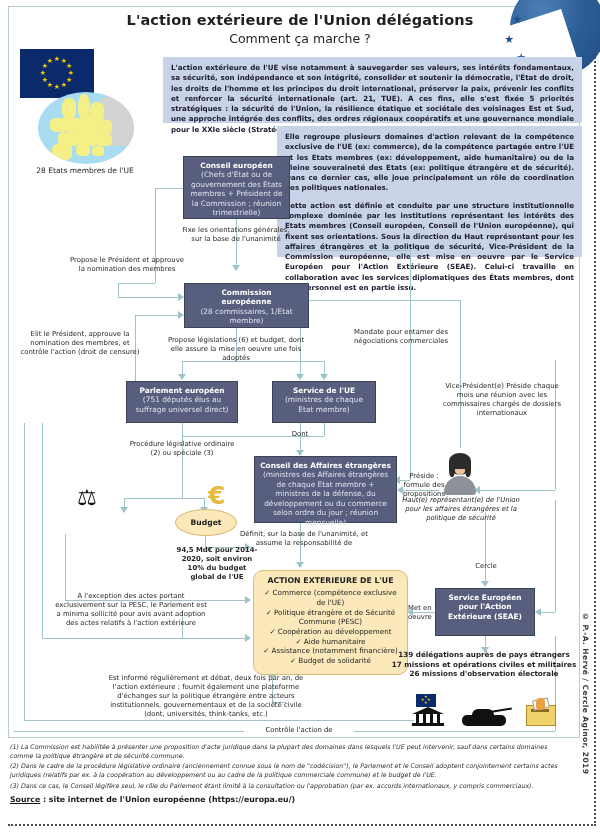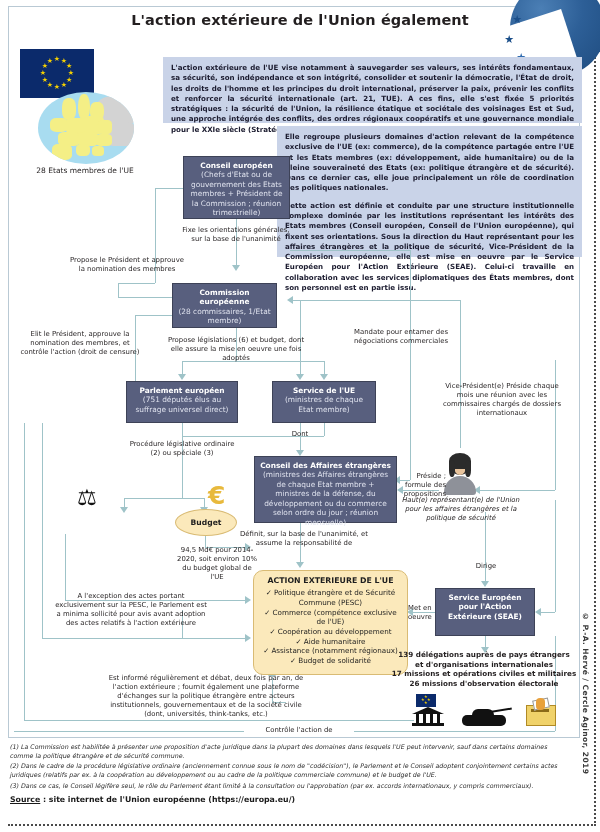--- a/index.html
+++ b/index.html
@@ -93,21 +93,21 @@
   .box{
     position:absolute;background:#585f7e;color:#ffffff;
     border:1px solid #3d4257;box-sizing:border-box;
     text-align:center;font-size:7.4px;line-height:1.28;
     padding:4px 4px;
   }
   .box .bt{font-weight:bold;display:block;color:#ffffff;}
   .box .bs{display:block;color:#dfe2ee;}
 
   #box-conseil-europeen{left:183px;top:156px;width:107px;height:63px;}
-  #box-commission{left:172px;top:283px;width:105px;height:45px;}
+  #box-commission{left:184px;top:283px;width:125px;height:45px;}
   #box-parlement{left:126px;top:381px;width:112px;height:42px;}
   #box-conseil-ue{left:272px;top:381px;width:104px;height:42px;}
   #box-cae{left:254px;top:456px;width:143px;height:67px;}
   #box-seae{left:435px;top:588px;width:100px;height:48px;}
 
   
   #box-action{
     position:absolute;left:253px;top:570px;width:155px;height:105px;
     background:#fbe9bb;border:1px solid #d9bb74;border-radius:10px;
     box-sizing:border-box;padding:5px 6px;text-align:center;
@@ -202,21 +202,22 @@
 
   <div class="globe">
     <div class="ball"></div>
     <div class="cut"></div>
   </div>
   <div class="star s1">★</div>
   <div class="star s2">★</div>
   <div class="star s3">★</div>
   <div class="star s4">★</div>
 
-  <div class="title">L'action extérieure de l'Union également</div>
+  <div class="title">L'action extérieure de l'Union délégations</div>
+  <div class="subtitle">Comment ça marche ?</div>
 
   <div class="flag">
     <div class="stars" id="flag-stars">
         <span class="fstar" style="left: 32.5px; top: 6px;">★</span>
         <span class="fstar" style="left: 39.5px; top: 7.87564px;">★</span>
         <span class="fstar" style="left: 44.6244px; top: 13px;">★</span>
         <span class="fstar" style="left: 46.5px; top: 20px;">★</span>
         <span class="fstar" style="left: 44.6244px; top: 27px;">★</span>
         <span class="fstar" style="left: 39.5px; top: 32.1244px;">★</span>
         <span class="fstar" style="left: 32.5px; top: 34px;">★</span>
@@ -373,25 +374,25 @@
   </div>
 
   <div class="box" id="box-cae">
     <span class="bt">Conseil des Affaires étrangères</span>
     <span class="bs">(ministres des Affaires étrangères de chaque Etat membre + ministres de la défense, du développement ou du commerce selon ordre du jour ; réunion mensuelle)</span>
   </div>
 
   <div id="box-action">
     <span class="hdr">ACTION EXTERIEURE DE L'UE</span>
     <ul>
+      <li>✓ Commerce (compétence exclusive de l'UE)</li>
       <li>✓ Politique étrangère et de Sécurité Commune (PESC)</li>
-      <li>✓ Commerce (compétence exclusive de l'UE)</li>
       <li>✓ Coopération au développement</li>
       <li>✓ Aide humanitaire</li>
-      <li>✓ Assistance (notamment régionaux)</li>
+      <li>✓ Assistance (notamment financière)</li>
       <li>✓ Budget de solidarité</li>
     </ul>
   </div>
 
   <div class="icon-scale">⚖</div>
   <div class="icon-euro">€</div>
   <div class="ellipse" id="ell-budget">Budget</div>
 
   <div class="hr-person">
     <div class="hr-head"></div>
@@ -404,32 +405,31 @@
   <div class="hr-caption">Haut(e) représentant(e) de l'Union pour les affaires étrangères et la politique de sécurité</div>
 
   <div class="lbl" style="left:182px;top:226px;width:108px;">Fixe les orientations générales, sur la base de l'unanimité</div>
   <div class="lbl" style="left:66px;top:256px;width:122px;">Propose le Président et approuve la nomination des membres</div>
   <div class="lbl" style="left:20px;top:330px;width:120px;">Elit le Président, approuve la nomination des membres, et contrôle l'action (droit de censure)</div>
   <div class="lbl" style="left:162px;top:336px;width:148px;">Propose législations (6) et budget, dont elle assure la mise en oeuvre une fois adoptés</div>
   <div class="lbl" style="left:348px;top:328px;width:106px;">Mandate pour entamer des négociations commerciales</div>
   <div class="lbl" style="left:438px;top:382px;width:128px;">Vice-Président(e) Préside chaque mois une réunion avec les commissaires chargés de dossiers internationaux</div>
   <div class="lbl" style="left:278px;top:430px;width:44px;">Dont</div>
   <div class="lbl" style="left:126px;top:440px;width:112px;">Procédure législative ordinaire (2) ou spéciale (3)</div>
-  <div class="lbl" style="left:402px;top:472px;width:44px;text-align:right;">Préside ; formule des propositions</div>
+  <div class="lbl" style="left:402px;top:472px;width:44px;">Préside ; formule des propositions</div>
   <div class="lbl" style="left:240px;top:530px;width:128px;">Définit, sur la base de l'unanimité, et assume la responsabilité de</div>
-  <div class="lbl" style="left:176px;top:546px;width:82px;">94,5 Md€ pour 2014-2020, soit environ 10% du budget global de l'UE</div>
+  <div class="lbl" style="left:176px;top:546px;width:82px;font-weight:bold;">94,5 Md€ pour 2014-2020, soit environ 10% du budget global de l'UE</div>
   <div class="lbl" style="left:52px;top:592px;width:158px;">A l'exception des actes portant exclusivement sur la PESC, le Parlement est a minima sollicité pour avis avant adoption des actes relatifs à l'action extérieure</div>
-  <div class="lbl" style="left:456px;top:562px;width:60px;">Dirige</div>
+  <div class="lbl" style="left:456px;top:562px;width:60px;">Cercle</div>
   <div class="lbl" style="left:408px;top:604px;width:30px;text-align:left;">Met en oeuvre</div>
   <div class="lbl" style="left:102px;top:674px;width:208px;">Est informé régulièrement et débat, deux fois par an, de l'action extérieure ; fournit également une plateforme d'échanges sur la politique étrangère entre acteurs institutionnels, gouvernementaux et de la société civile (dont, universités, think-tanks, etc.)</div>
   <div class="lbl" style="left:244px;top:726px;width:110px;background:#ffffff;">Contrôle l'action de</div>
 
   <div class="stats">
     <div>139 délégations auprès de pays étrangers</div>
-    <div>et d'organisations internationales</div>
     <div>17 missions et opérations civiles et militaires</div>
     <div>26 missions d'observation électorale</div>
   </div>
   <div class="stat-icons">
     <div class="ic-bank">
       <div class="bflag">
         <span class="ministar" style="left:8px;top:1px;">★</span>
         <span class="ministar" style="left:5px;top:4px;">★</span>
         <span class="ministar" style="left:11px;top:4px;">★</span>
         <span class="ministar" style="left:8px;top:7px;">★</span>

